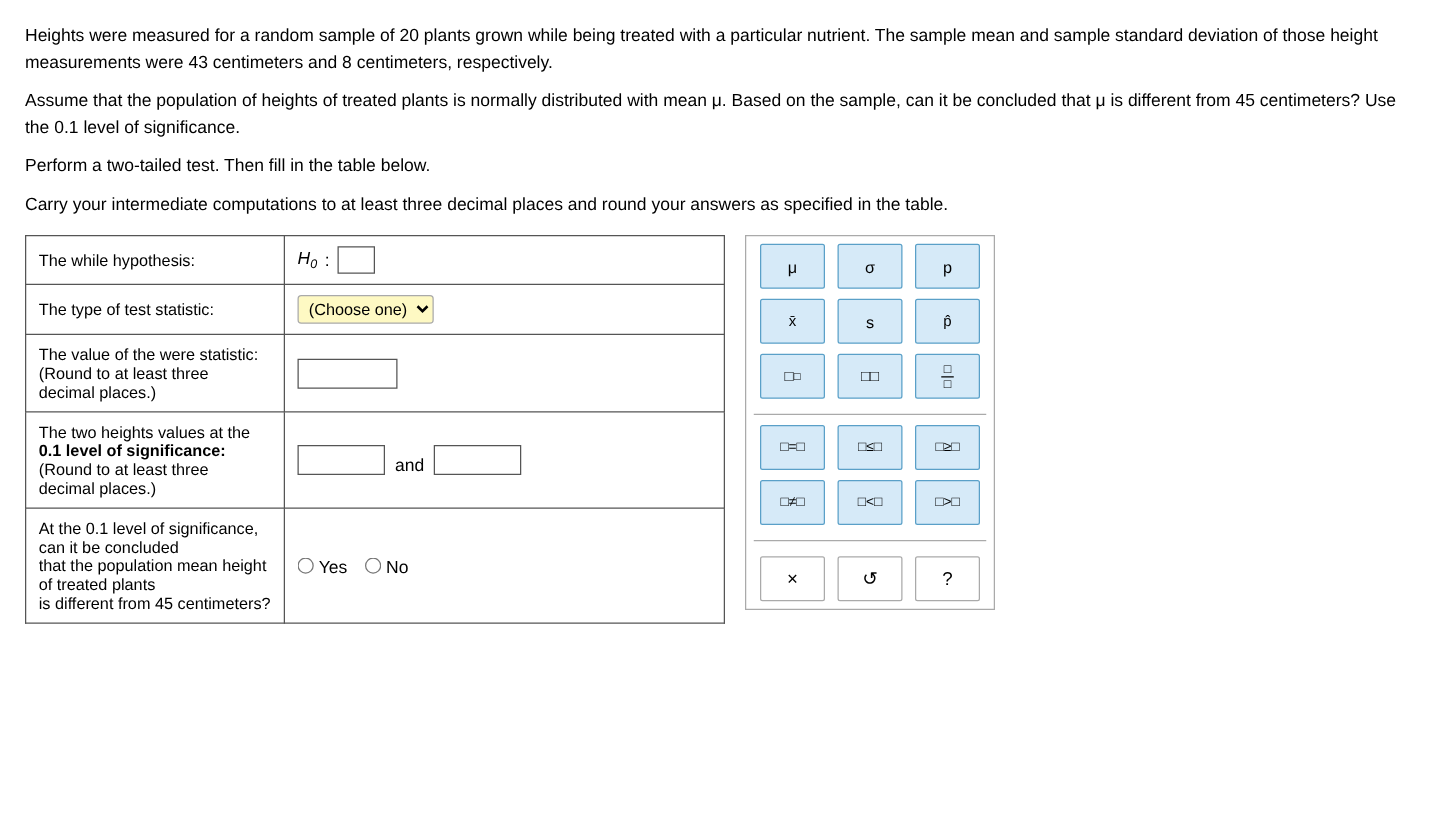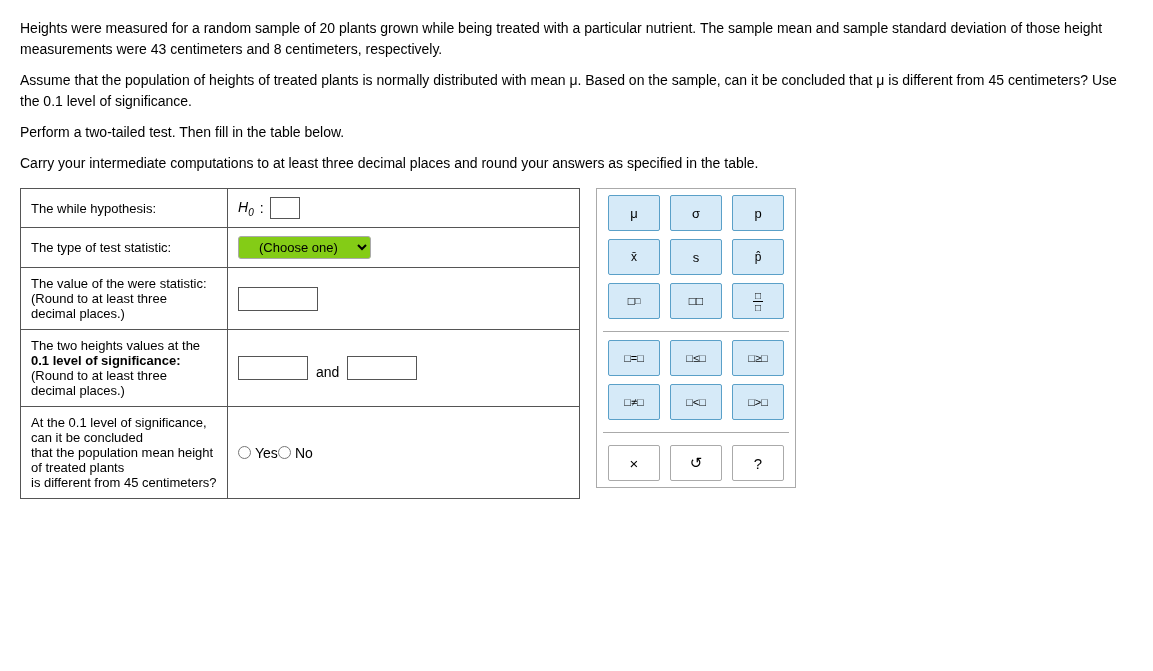--- a/index.html
+++ b/index.html
@@ -62,40 +62,41 @@
     }
     .hyp-input {
       width: 30px;
       height: 22px;
       border: 1px solid #555;
       outline: none;
     }
     .choose-select {
       border: 1px solid #aaa;
       border-radius: 3px;
-      padding: 2px 16px;
+      padding: 2px 4px;
       font-size: 13px;
-      background: #84cc16;
+      background: #fef9c3;
       cursor: pointer;
     }
     .value-input {
       width: 80px;
       height: 24px;
       border: 1px solid #555;
       outline: none;
       padding: 2px 4px;
     }
     .critical-row {
       display: flex;
       align-items: flex-end;
       gap: 8px;
     }
     .radio-group {
       display: flex;
       align-items: flex-end;
+      gap: 14px;
     }
     .radio-group label {
       display: flex;
       align-items: center;
       gap: 4px;
       cursor: pointer;
     }
     
     .symbol-grid-row {
       display: flex;

